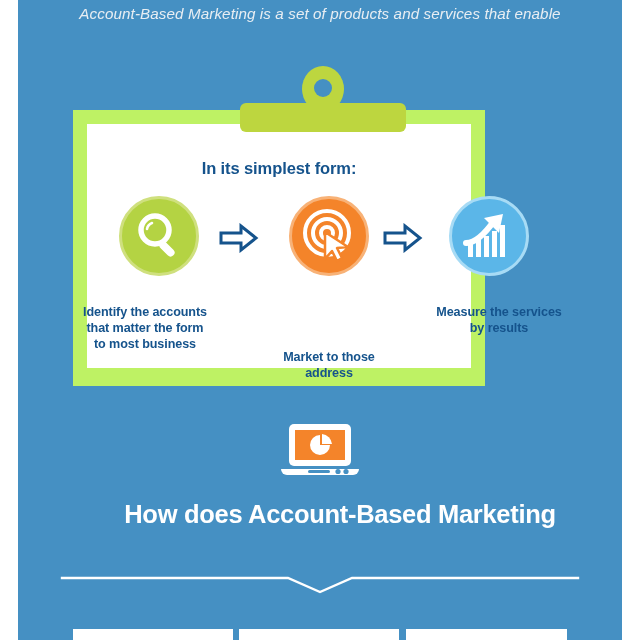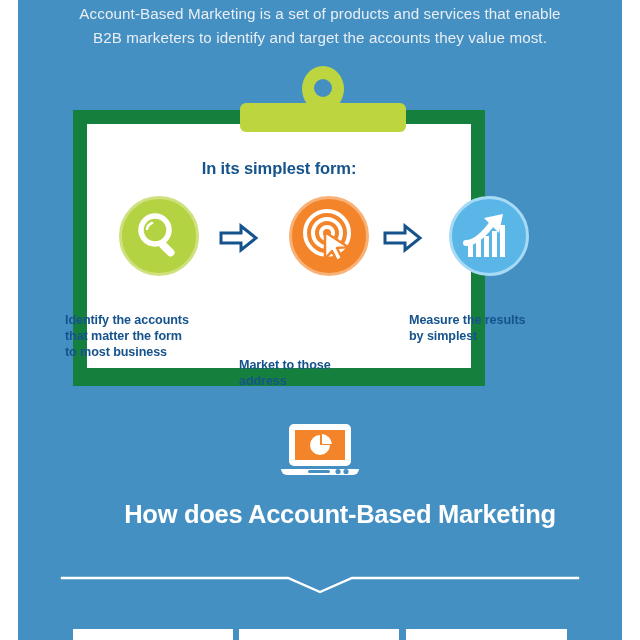--- a/index.html
+++ b/index.html
@@ -36,30 +36,30 @@
     position: absolute;
     left: 18px;
     top: 2px;
     width: 604px;
     text-align: center;
     color: #e8eef3;
     font-size: 15.2px;
     line-height: 24px;
     letter-spacing: 0.1px;
   }
-  .intro-line { display: block; }
+  .intro-line { display: block; font-style: italic; }
 
   
   .clipboard-frame {
     position: absolute;
     left: 73px;
     top: 110px;
     width: 412px;
     height: 276px;
-    background: #15803d;
+    background: #bef264;
     box-sizing: border-box;
   }
   .clipboard-page {
     position: absolute;
     left: 14px;
     top: 14px;
     right: 14px;
     bottom: 18px;
     background: #ffffff;
   }
@@ -147,22 +147,22 @@
 
   
   .captions {
     position: absolute;
     left: 0;
     top: 180px;
     width: 100%;
   }
   .caption {
     position: absolute;
-    top: 8px;
-    text-align: left;
+    top: 0;
+    text-align: center;
     color: #15538c;
     font-size: 12.6px;
     font-weight: bold;
     line-height: 16px;
     letter-spacing: -0.1px;
   }
   .caption-1 { left: -22px;  width: 160px; }
   .caption-2 { left: 152px; width: 180px; margin-top: 45px; }
   .caption-3 { left: 322px; width: 180px; }
 
@@ -220,21 +220,20 @@
 </style>
 </head>
 <body>
 
 <div id="page">
 
   <div class="bg-panel"></div>
 
   <div class="intro">
     <span class="intro-line">Account-Based Marketing is a set of products and services that enable</span>
-    <span class="intro-line">B2B marketers to identify and target the accounts they value most.</span>
   </div>
 
   <div class="clipboard-frame">
     <div class="clipboard-page">
 
       <div class="card-heading">In its simplest form:</div>
 
       <div class="steps">
 
         <div class="circle circle-green">
@@ -283,22 +282,22 @@
         <div class="caption caption-1">
           <span>Identify the accounts</span><br>
           <span>that matter the form</span><br>
           <span>to most business</span>
         </div>
         <div class="caption caption-2">
           <span>Market to those</span><br>
           <span>address</span>
         </div>
         <div class="caption caption-3">
-          <span>Measure the results</span><br>
-          <span>by simplest</span>
+          <span>Measure the services</span><br>
+          <span>by results</span>
         </div>
       </div>
 
     </div>
   </div>
 
   <div class="clip">
     <div class="clip-ring"></div>
     <div class="clip-hole"></div>
     <div class="clip-bar"></div>

